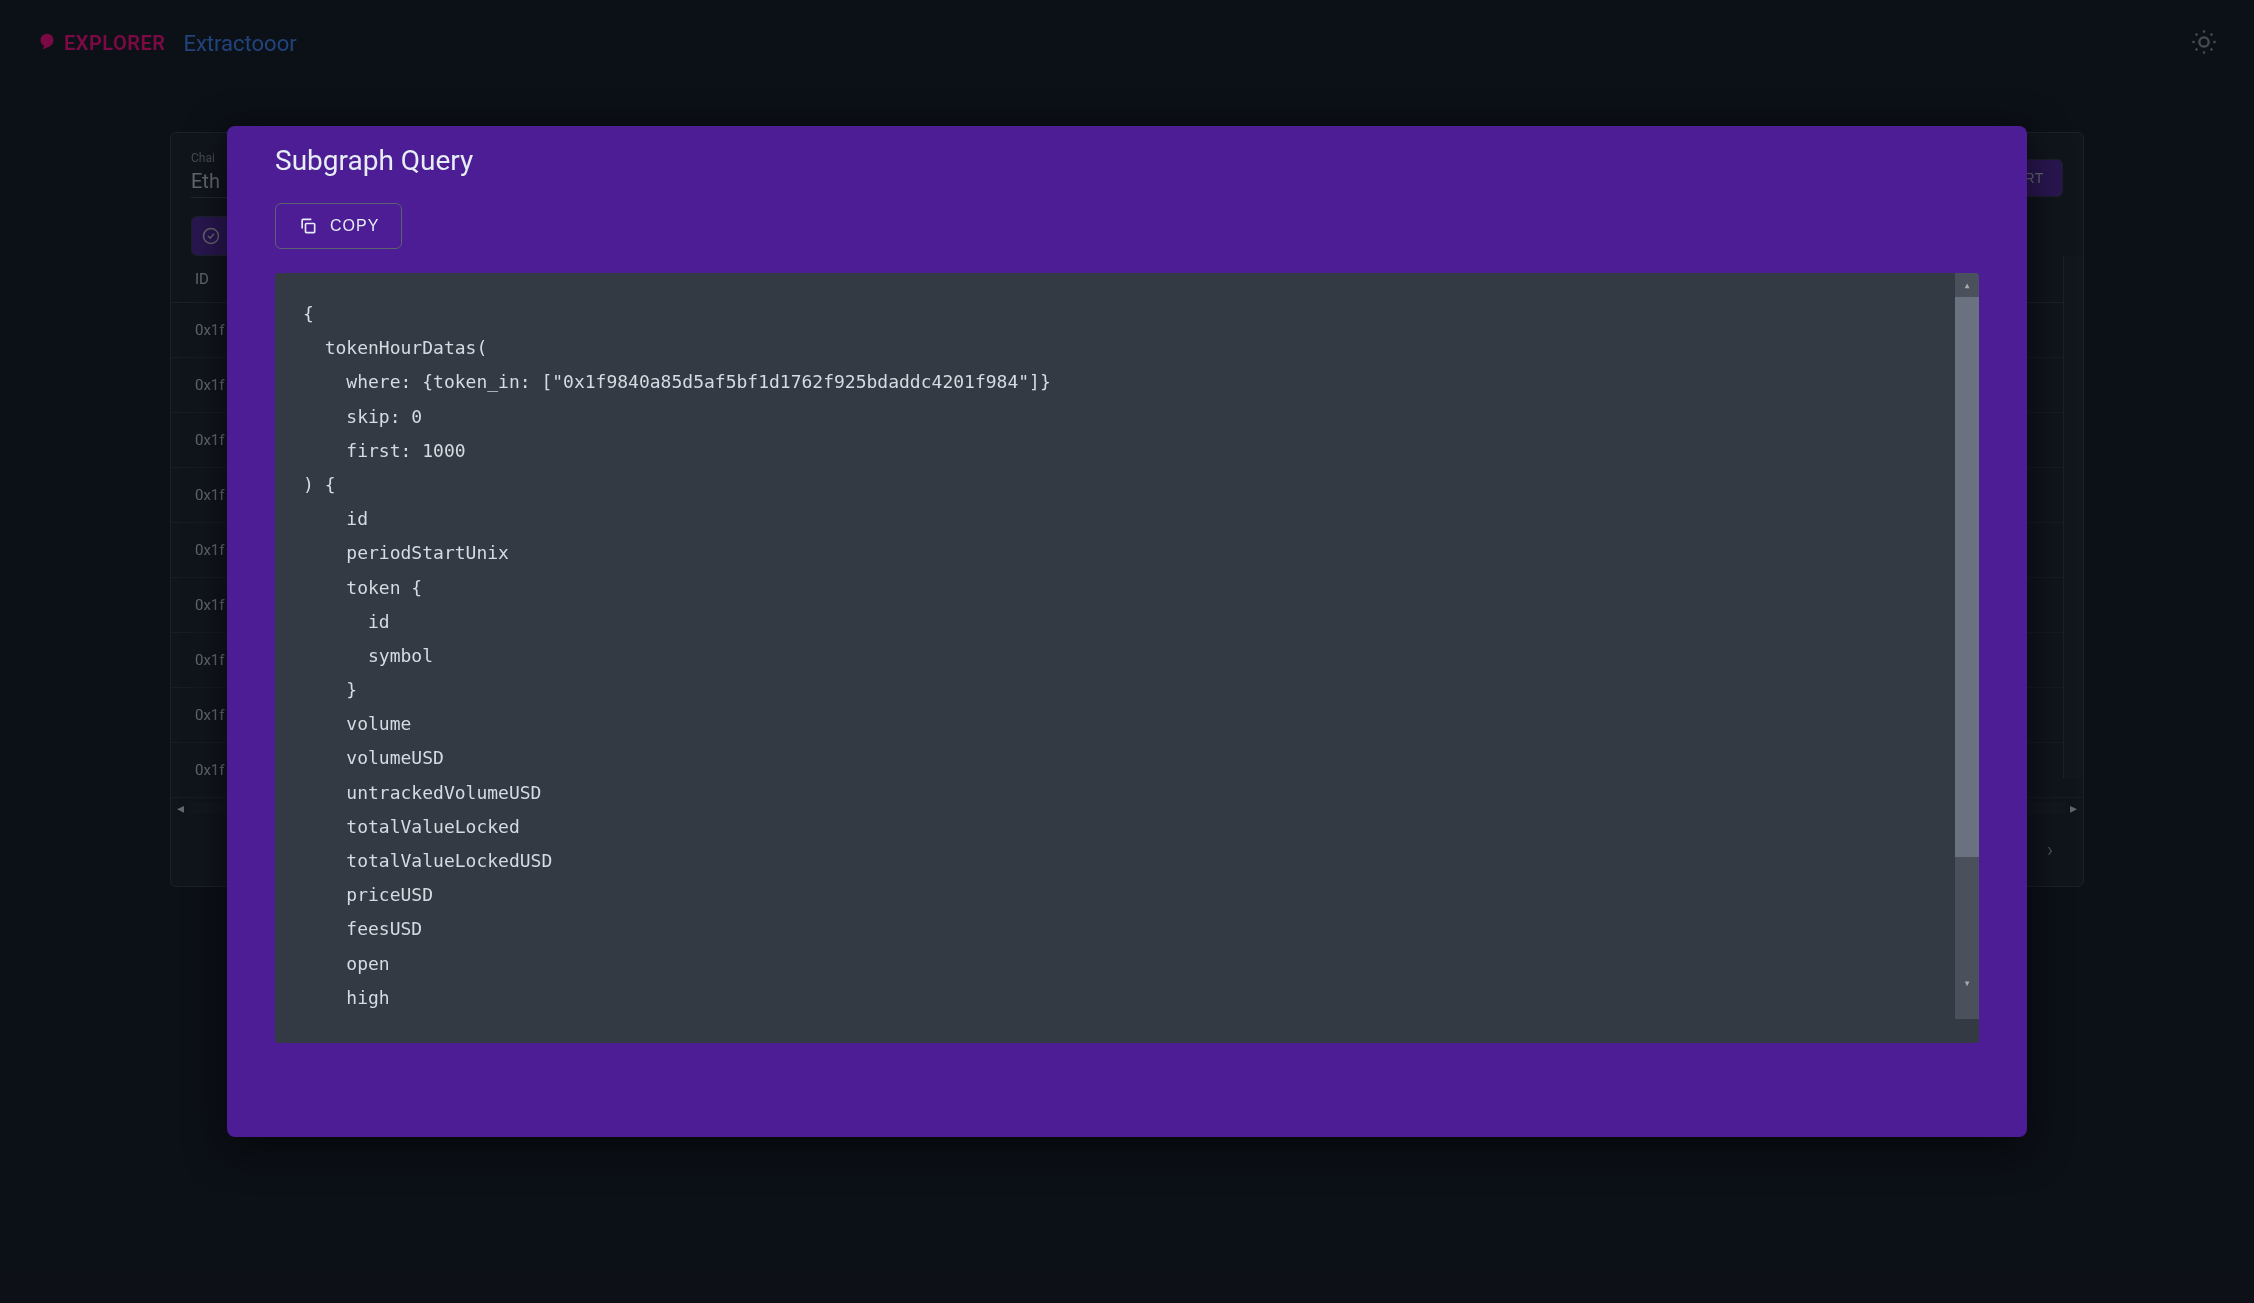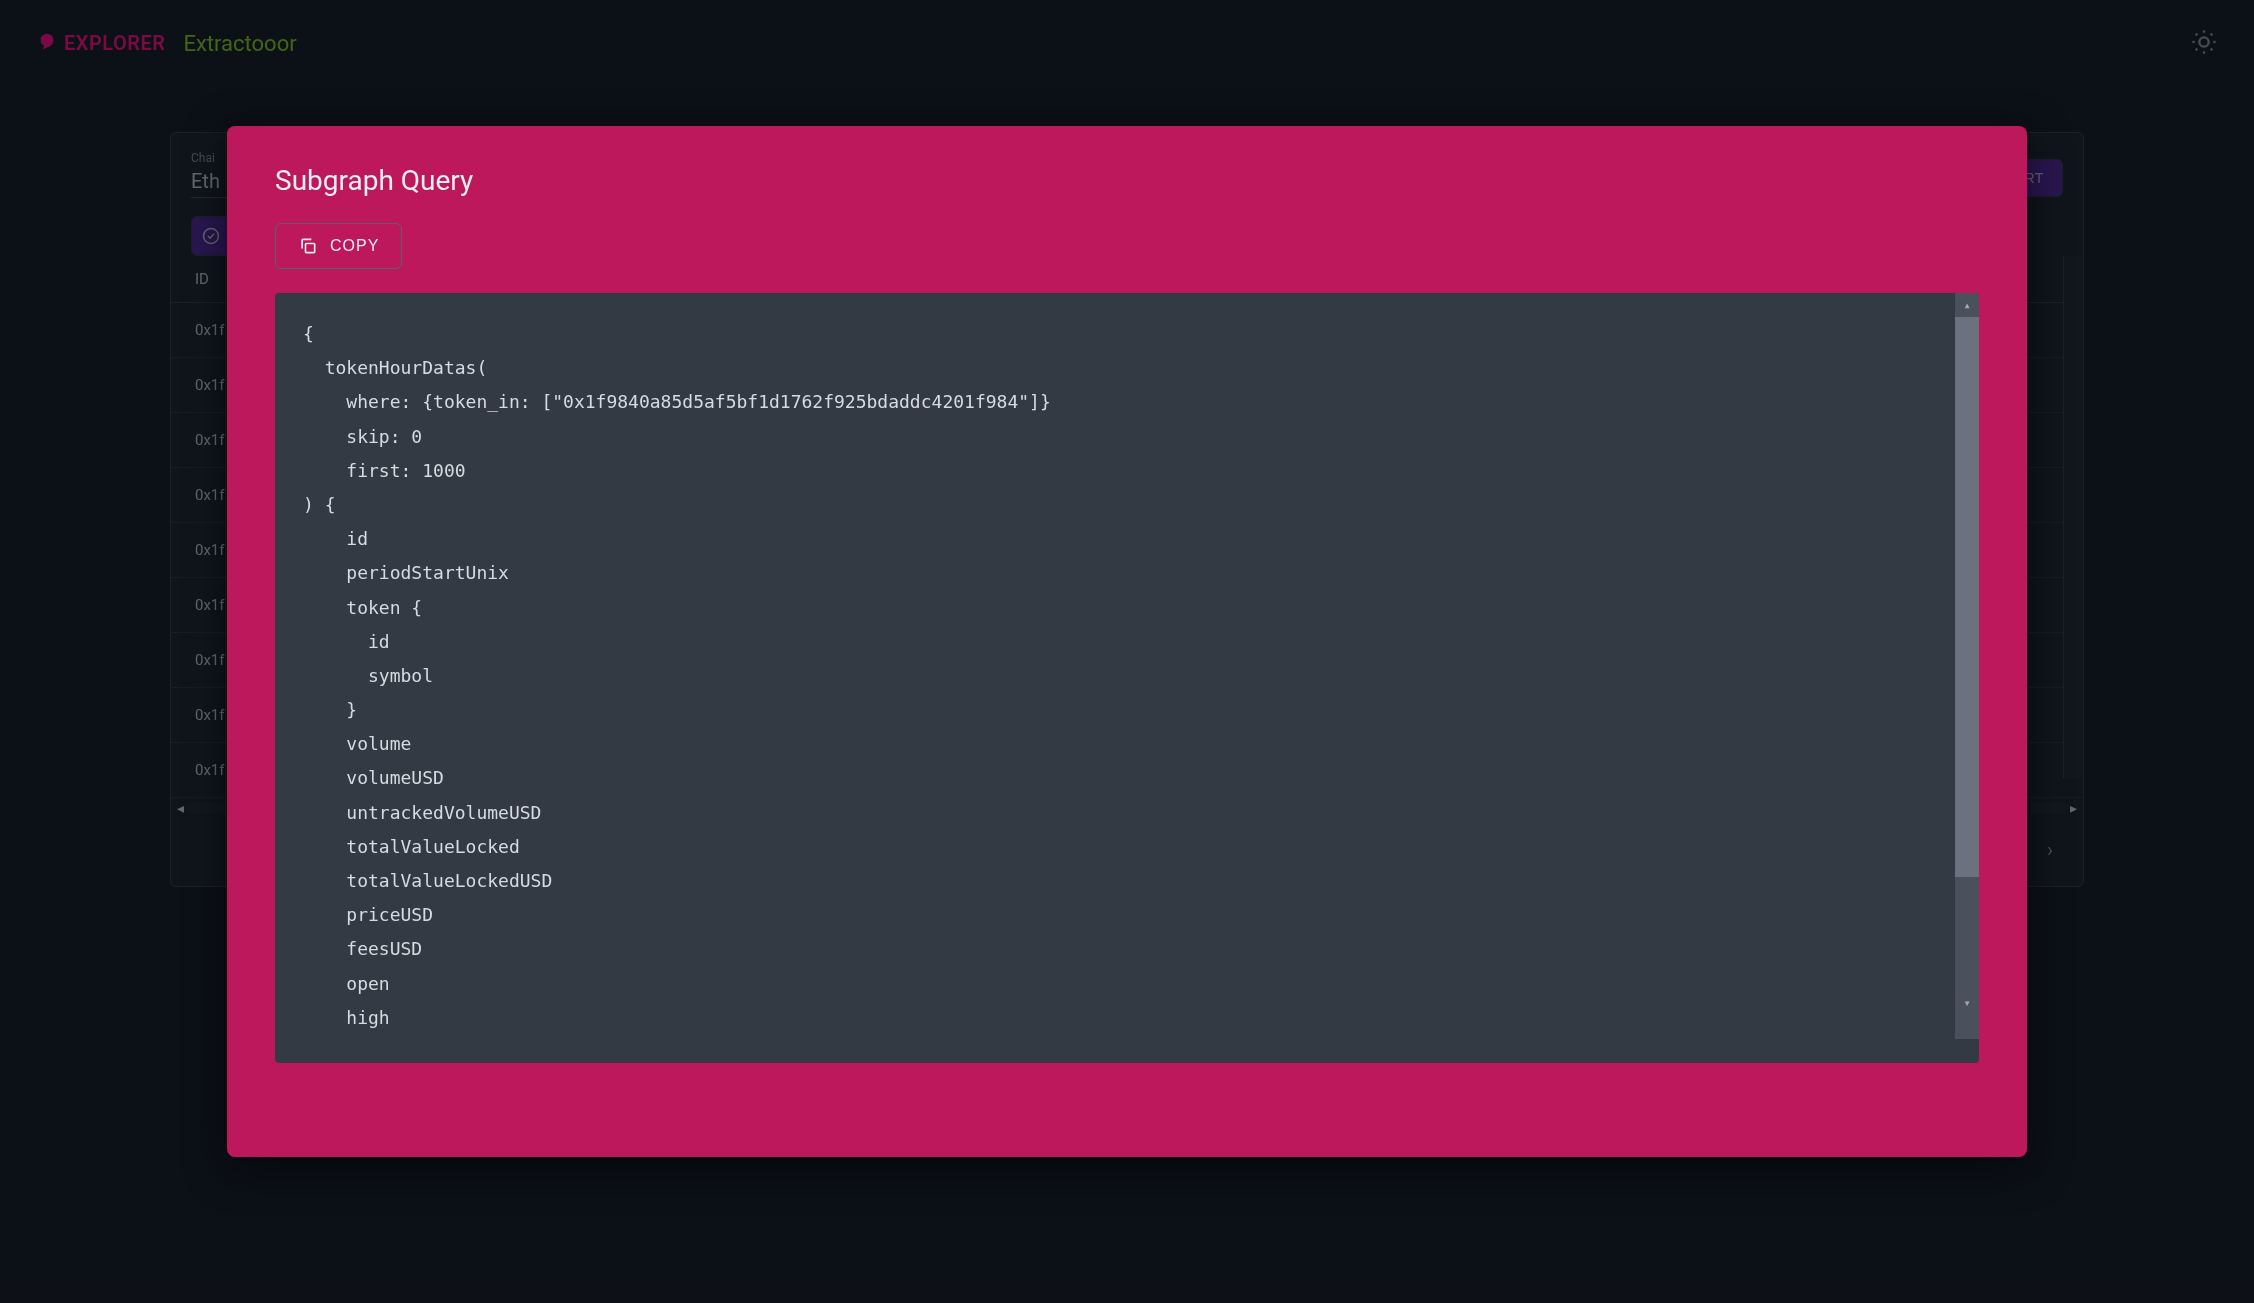--- a/index.html
+++ b/index.html
@@ -26,21 +26,21 @@
   .logo-uniswap {
     color: #ff007a;
     font-weight: 600;
     font-size: 20px;
     display: flex;
     align-items: center;
     gap: 6px;
     letter-spacing: 0.5px;
   }
   .logo-uniswap svg { width: 22px; height: 22px; }
-  .app-title { color: #84cc16; font-size: 22px; font-weight: 400; }
+  .app-title { color: #3b82f6; font-size: 22px; font-weight: 400; }
   .theme-toggle { color: #8b949e; cursor: pointer; }
   .theme-toggle svg { width: 28px; height: 28px; }
 
   
   .main-wrap {
     padding: 46px 170px 30px 170px;
   }
   .card {
     background: #161b22;
     border: 1px solid #30363d;
@@ -135,23 +135,23 @@
     position: absolute;
     inset: 0;
     background: rgba(13,17,23,0.55);
     display: flex;
     align-items: flex-start;
     justify-content: center;
     padding-top: 126px;
   }
   .modal {
     width: 1800px;
-    background: #be185d;
+    background: #4c1d95;
     border-radius: 8px;
-    padding: 38px 48px 94px 48px;
+    padding: 18px 48px 94px 48px;
     box-shadow: 0 10px 40px rgba(0,0,0,0.6);
   }
   .modal-title {
     font-size: 28px;
     font-weight: 400;
     color: #e6edf3;
     margin-bottom: 26px;
   }
   .modal-actions { display: flex; gap: 24px; margin-bottom: 24px; }
   .modal-btn {

